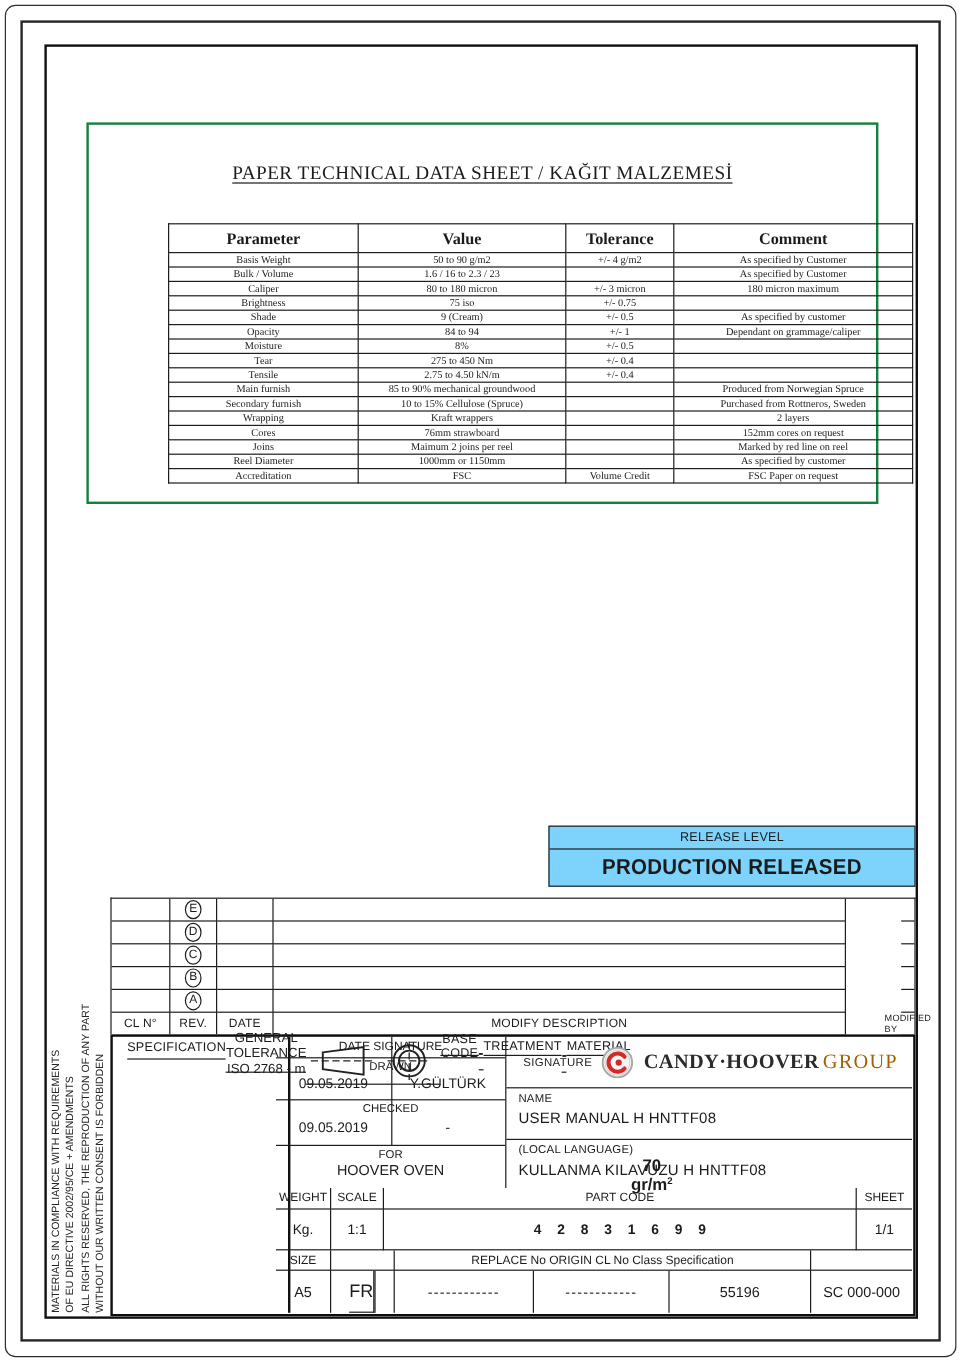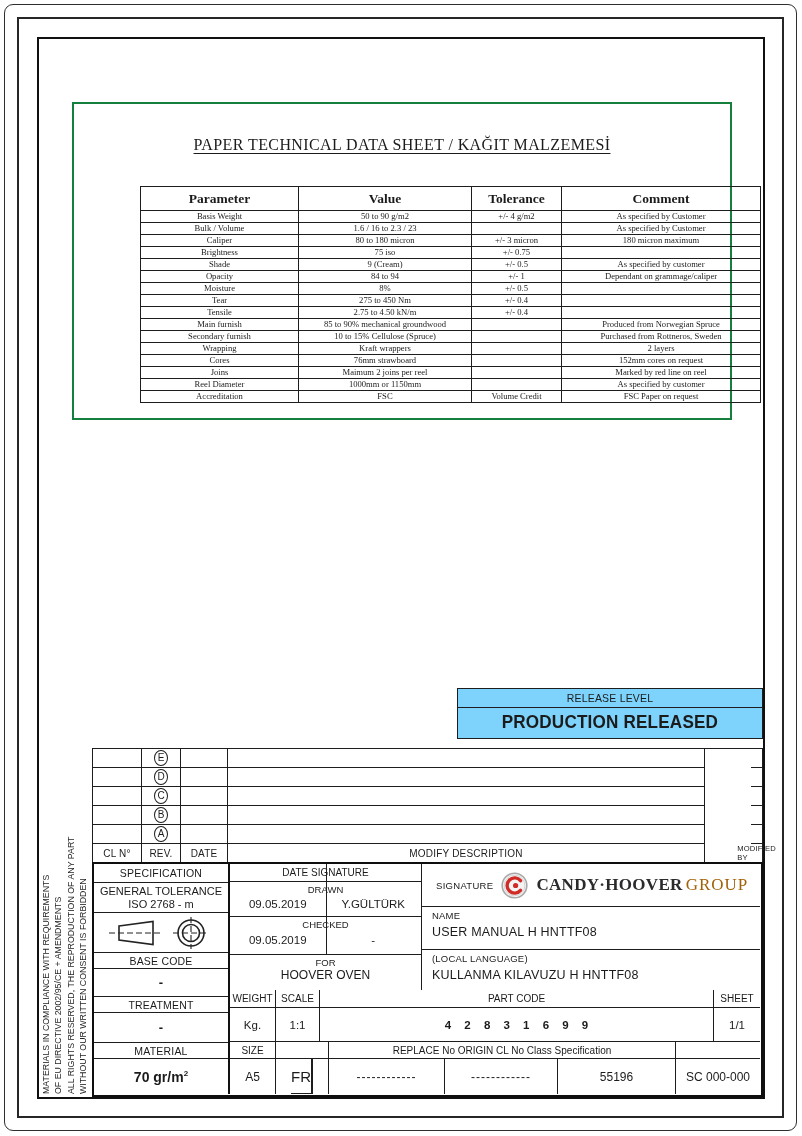--- a/index.html
+++ b/index.html
@@ -50,22 +50,22 @@
           border-radius:50%; align-items:center; justify-content:center;
           font-size:10px; line-height:1; }
 
   
   .tb { position:absolute; left:92px; top:862px; width:671px; height:235px;
         border:2.5px solid #0e0e0e; background:#fff; }
   .tb .lab { font-size:10.5px; letter-spacing:.2px; }
   .bb  { border-bottom:1.2px solid #1d1d1d; }
   .br  { border-right:1.2px solid #1d1d1d; }
 
-  .tb-left { position:absolute; left:0; top:0; width:136px; height:230px;
-             border-right:2px solid #111; display:flex; flex-direction:column; }
+  .tb-left { position:absolute; left:12px; top:0; width:136px; height:230px;
+             border-right:2px solid #111; display:flex; flex-direction:row; }
   .tb-left > div { display:flex; align-items:center; justify-content:center; text-align:center; }
   .lh19{height:19px} .lh30{height:30px} .lh40{height:40px} .lh16{height:16px}
   .lh28{height:28px} .lh35f{flex:1}
   .tol { font-size:11px; line-height:13px; }
   .dash-val { font-size:13px; font-weight:bold; }
   .mat-val { font-size:14px; font-weight:bold; }
   .mat-val sup { font-size:8px; }
 
   .tb-mid { position:absolute; left:136px; top:0; width:192px; height:126px;
             border-right:1.4px solid #1d1d1d; }

